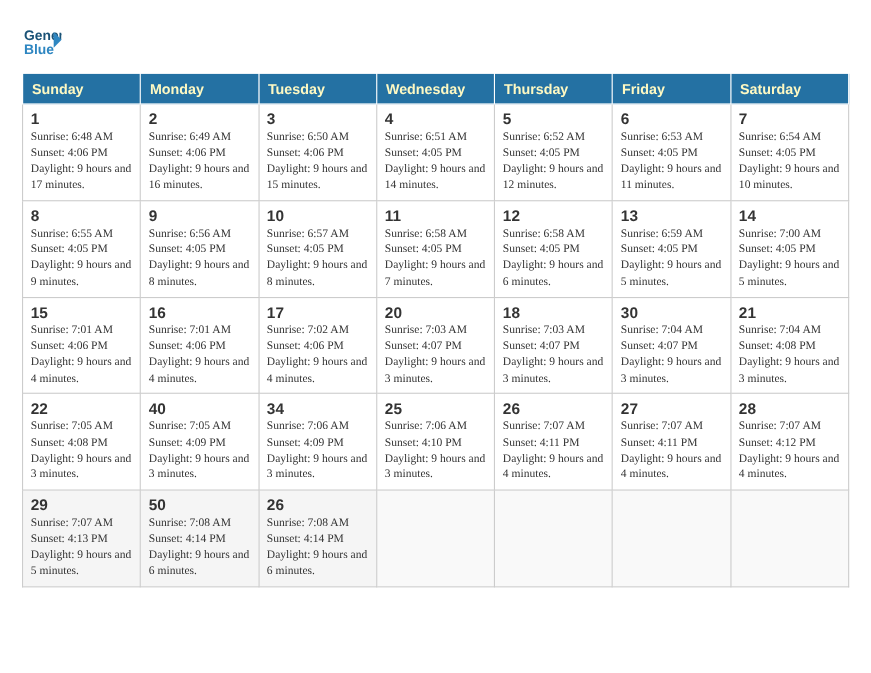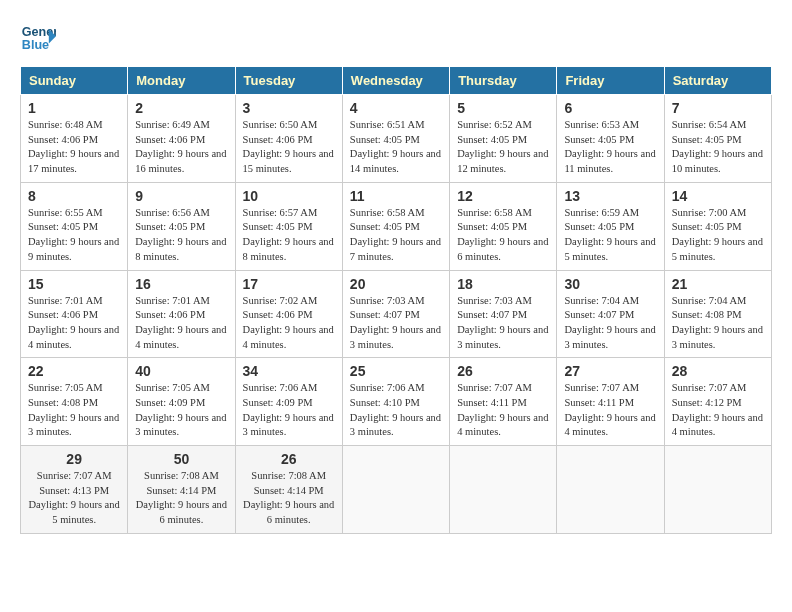--- a/index.html
+++ b/index.html
@@ -53,21 +53,20 @@
     .calendar td {
       border: 1px solid #ccc;
       vertical-align: top;
       padding: 5px 7px;
       width: 14.28%;
       background: #fff;
       min-height: 80px;
     }
     .calendar tr:last-child td {
       background: #f5f5f5;
-      text-align: center;
     }
     .day-num {
       font-size: 14px;
       font-weight: bold;
       color: #333;
       display: block;
       margin-bottom: 2px;
     }
     .day-info {
       font-size: 10.5px;

